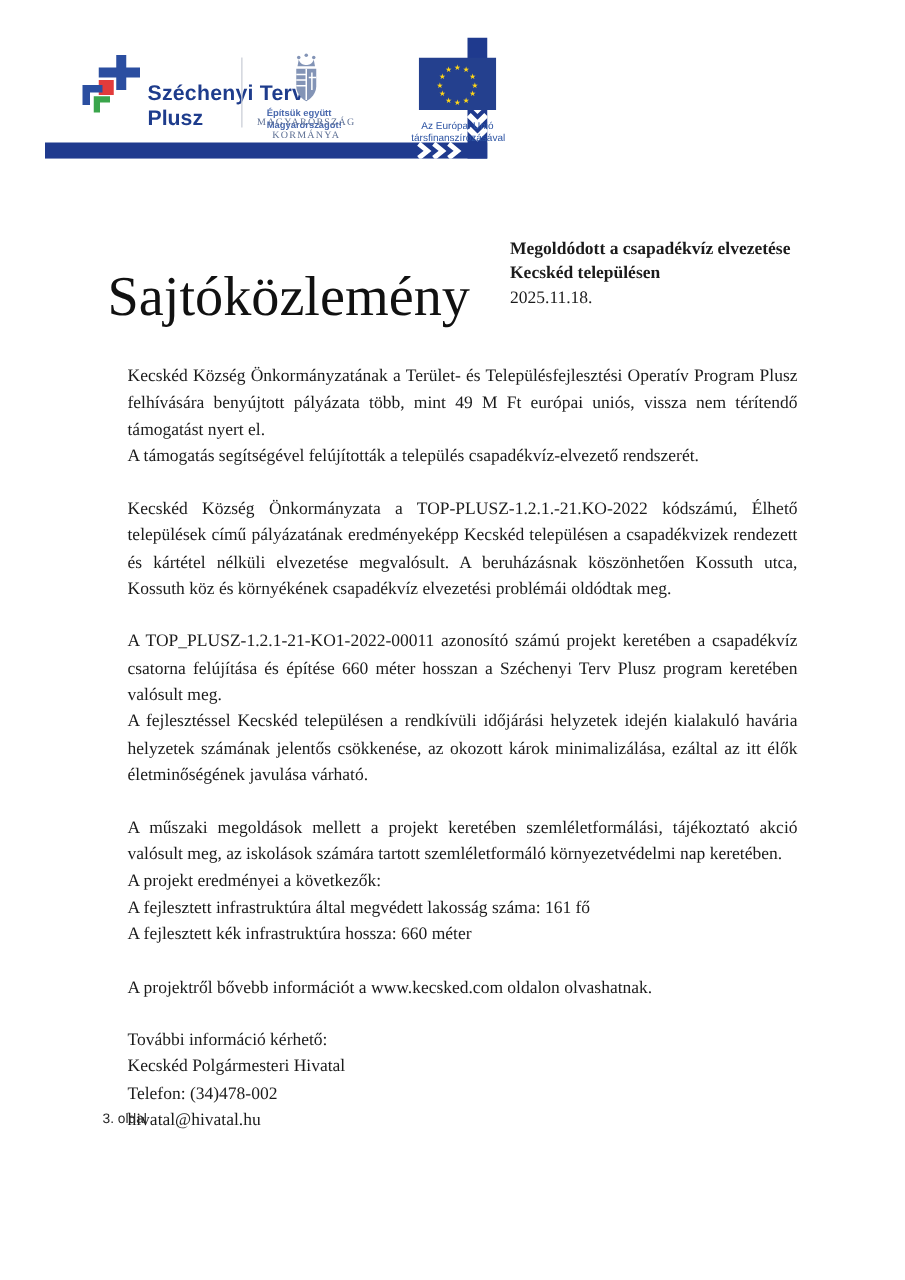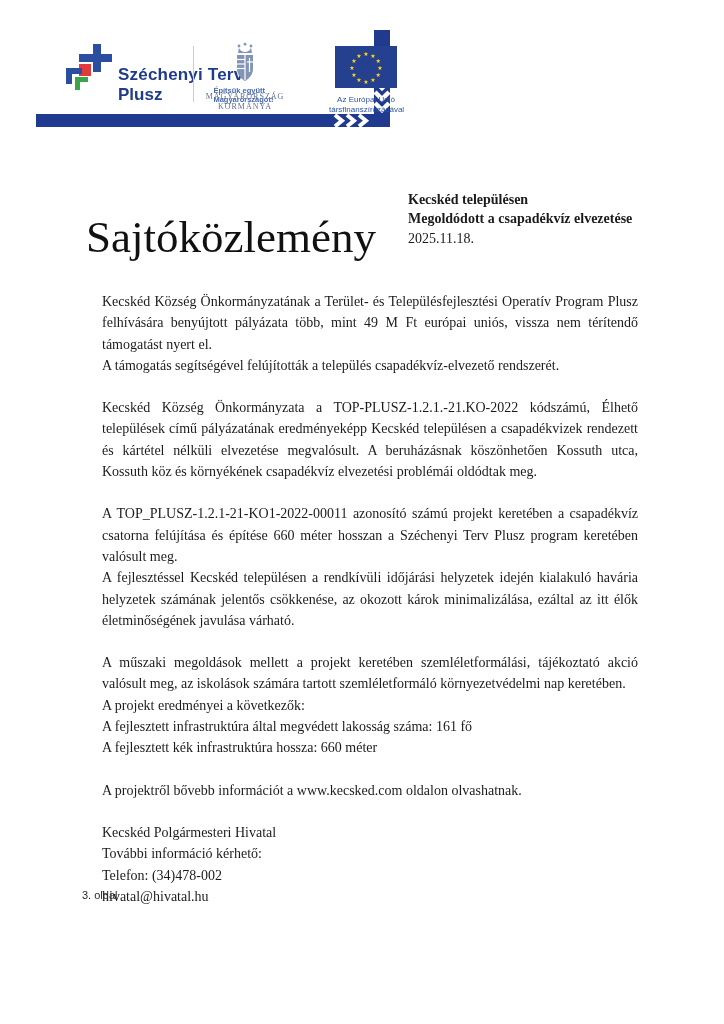--- a/index.html
+++ b/index.html
@@ -128,22 +128,22 @@
       </g>
     </svg>
     <div class="eu-text">
       <span>Az Európai Unió</span><br>
       <span>társfinanszírozásával</span>
     </div>
   </div>
 
   <h1 class="doc-title">Sajtóközlemény</h1>
   <div class="headline">
+    <div class="hl-bold">Megoldódott a csapadékvíz elvezetése</div>
     <div class="hl-bold">Kecskéd településen</div>
-    <div class="hl-bold">Megoldódott a csapadékvíz elvezetése</div>
     <div class="hl-date">2025.11.18.</div>
   </div>
 
   <div class="body-col">
     <div class="block">
       <p>Kecskéd Község Önkormányzatának a Terület- és Településfejlesztési Operatív Program Plusz felhívására benyújtott pályázata több, mint 49 M Ft európai uniós, vissza nem térítendő támogatást nyert el.</p>
       <p class="line">A támogatás segítségével felújították a település csapadékvíz-elvezető rendszerét.</p>
     </div>
     <div class="block">
       <p>Kecskéd Község Önkormányzata a TOP-PLUSZ-1.2.1.-21.KO-2022 kódszámú, Élhető települések című pályázatának eredményeképp Kecskéd településen a csapadékvizek rendezett és kártétel nélküli elvezetése megvalósult. A beruházásnak köszönhetően Kossuth utca, Kossuth köz és környékének csapadékvíz elvezetési problémái oldódtak meg.</p>
@@ -155,22 +155,22 @@
     <div class="block">
       <p>A műszaki megoldások mellett a projekt keretében szemléletformálási, tájékoztató akció valósult meg, az iskolások számára tartott szemléletformáló környezetvédelmi nap keretében.</p>
       <div class="line">A projekt eredményei a következők:</div>
       <div class="line">A fejlesztett infrastruktúra által megvédett lakosság száma: 161 fő</div>
       <div class="line">A fejlesztett kék infrastruktúra hossza: 660 méter</div>
     </div>
     <div class="block">
       <p class="line">A projektről bővebb információt a www.kecsked.com oldalon olvashatnak.</p>
     </div>
     <div class="block">
+      <div class="line">További információ kérhető:</div>
       <div class="line">Kecskéd Polgármesteri Hivatal</div>
-      <div class="line">További információ kérhető:</div>
       <div class="line">Telefon: (34)478-002</div>
       <div class="line">hivatal@hivatal.hu</div>
     </div>
   </div>
 
   <div class="page-footer">3. oldal</div>
 
 </div>
 
 </body></html>

